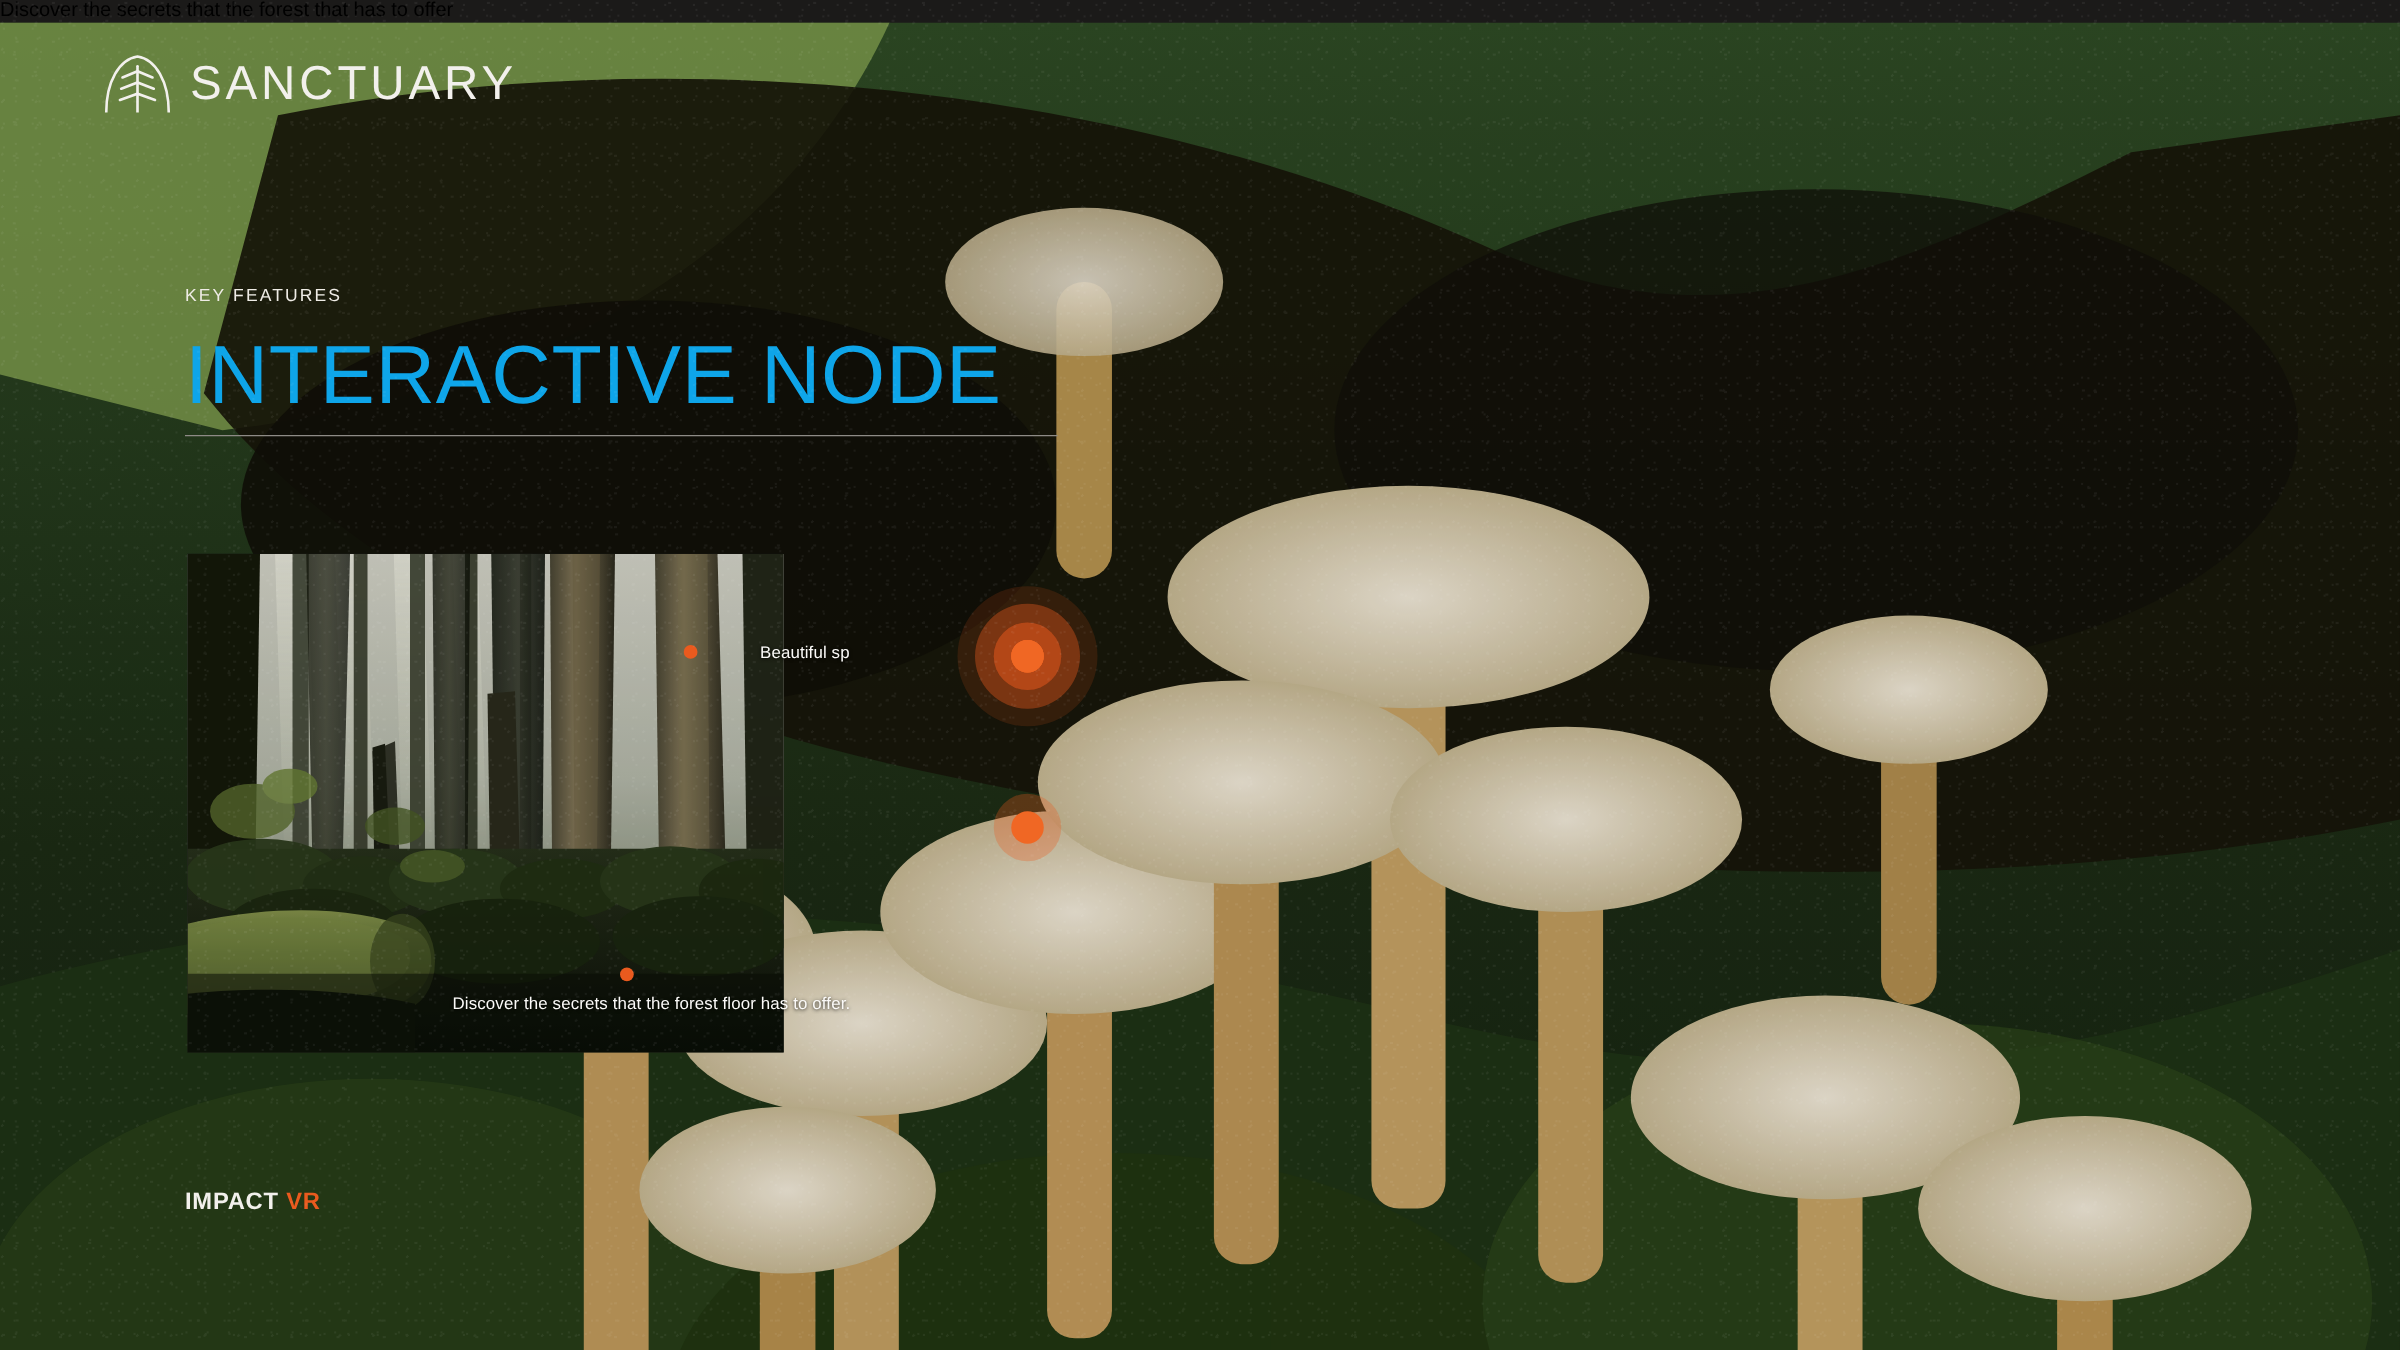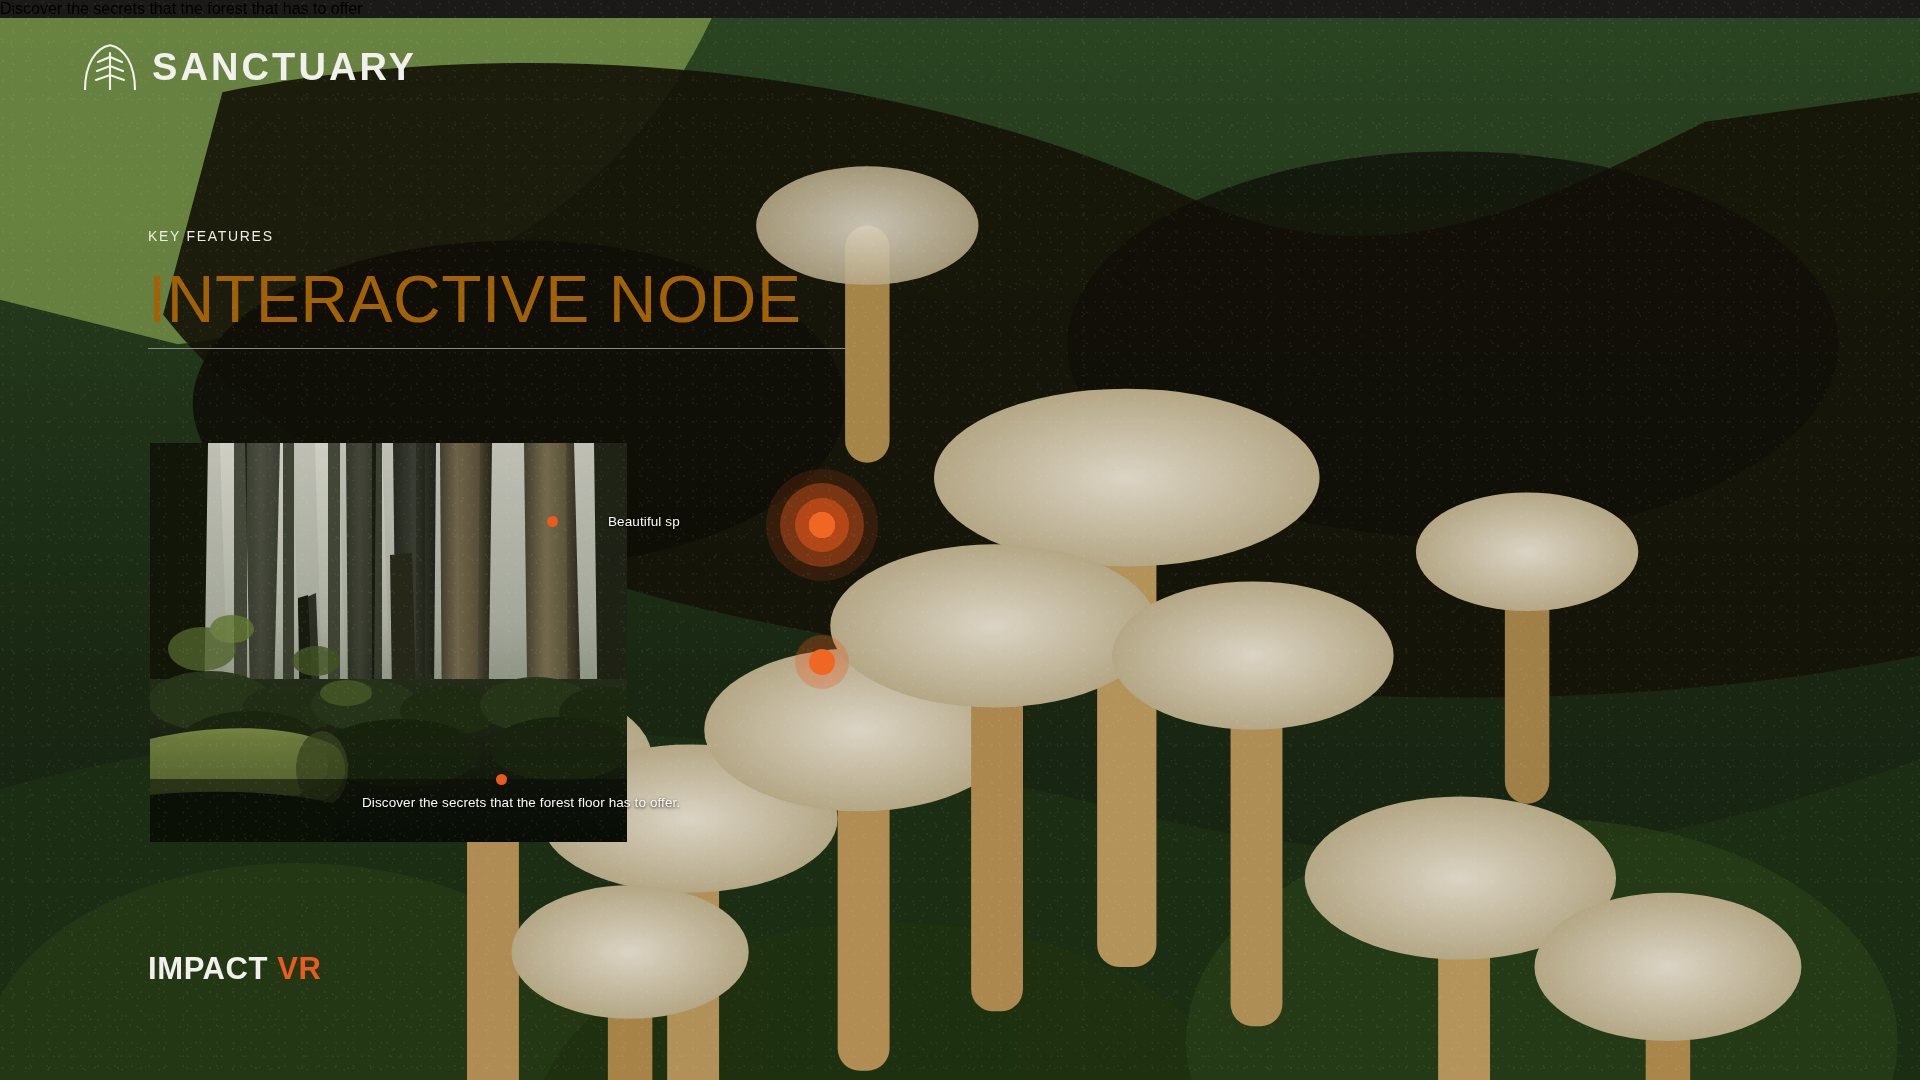--- a/index.html
+++ b/index.html
@@ -47,38 +47,38 @@
     top: 44px;
     display: flex;
     align-items: center;
     gap: 14px;
   }
   #brand .mark { width: 56px; height: 46px; display: block; }
   #brand .wordmark {
     font-size: 38px;
     letter-spacing: 3.1px;
     color: #f2f0ec;
-    font-weight: 700;
+    font-weight: 400;
     line-height: 1;
   }
 
   
   #left { position: absolute; left: 148px; top: 228px; width: 710px; }
 
   .eyebrow {
     font-size: 14px;
     letter-spacing: 1.7px;
     color: #efece6;
     font-weight: 300;
   }
   .headline {
     margin-top: 22px;
     font-size: 66px;
     letter-spacing: .5px;
-    color: #a16207;
+    color: #0ea5e9;
     font-weight: 300;
     line-height: 1;
     white-space: nowrap;
   }
   .rule {
     margin-top: 16px;
     width: 698px;
     height: 1px;
     background: #8e8b86;
   }
@@ -116,21 +116,21 @@
     text-shadow: 0 1px 3px rgba(0,0,0,.85);
     margin-left: 40px;
   }
   #pin-top    { left: 547px; top: 514px; }
   #pin-bottom { left: 322px; top: 774px; flex-direction: column; }
 
   .footer-brand {
     position: absolute;
     left: 148px;
     top: 951px;
-    font-size: 31px;
+    font-size: 19px;
     font-weight: 700;
     letter-spacing: .6px;
     color: #f2f0ec;
   }
   .footer-brand .accent { color: #ea5a1e; }
 
   
   #nodes { position: absolute; left: 767px; top: 470px; width: 110px; }
   .node {
     position: absolute;

